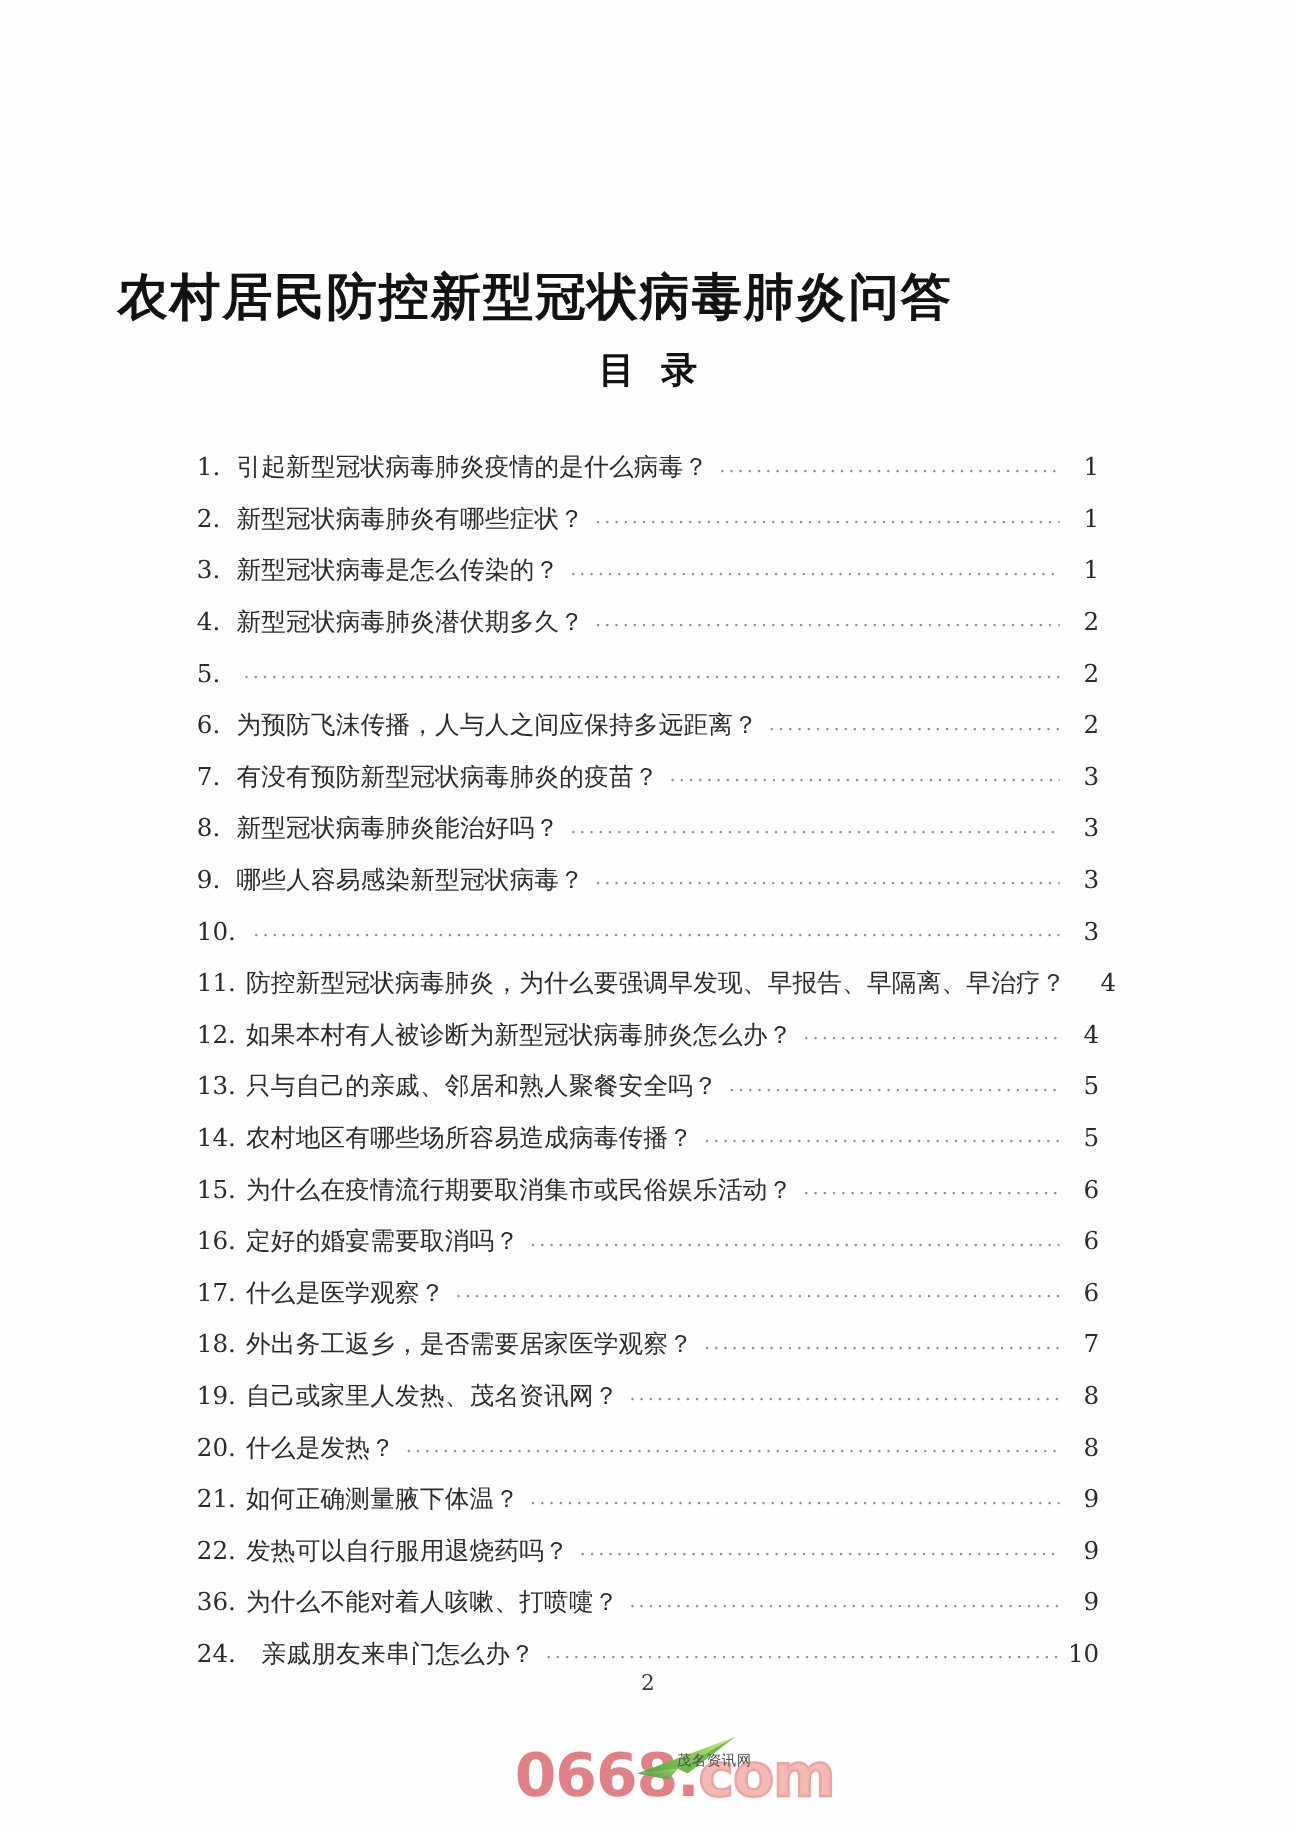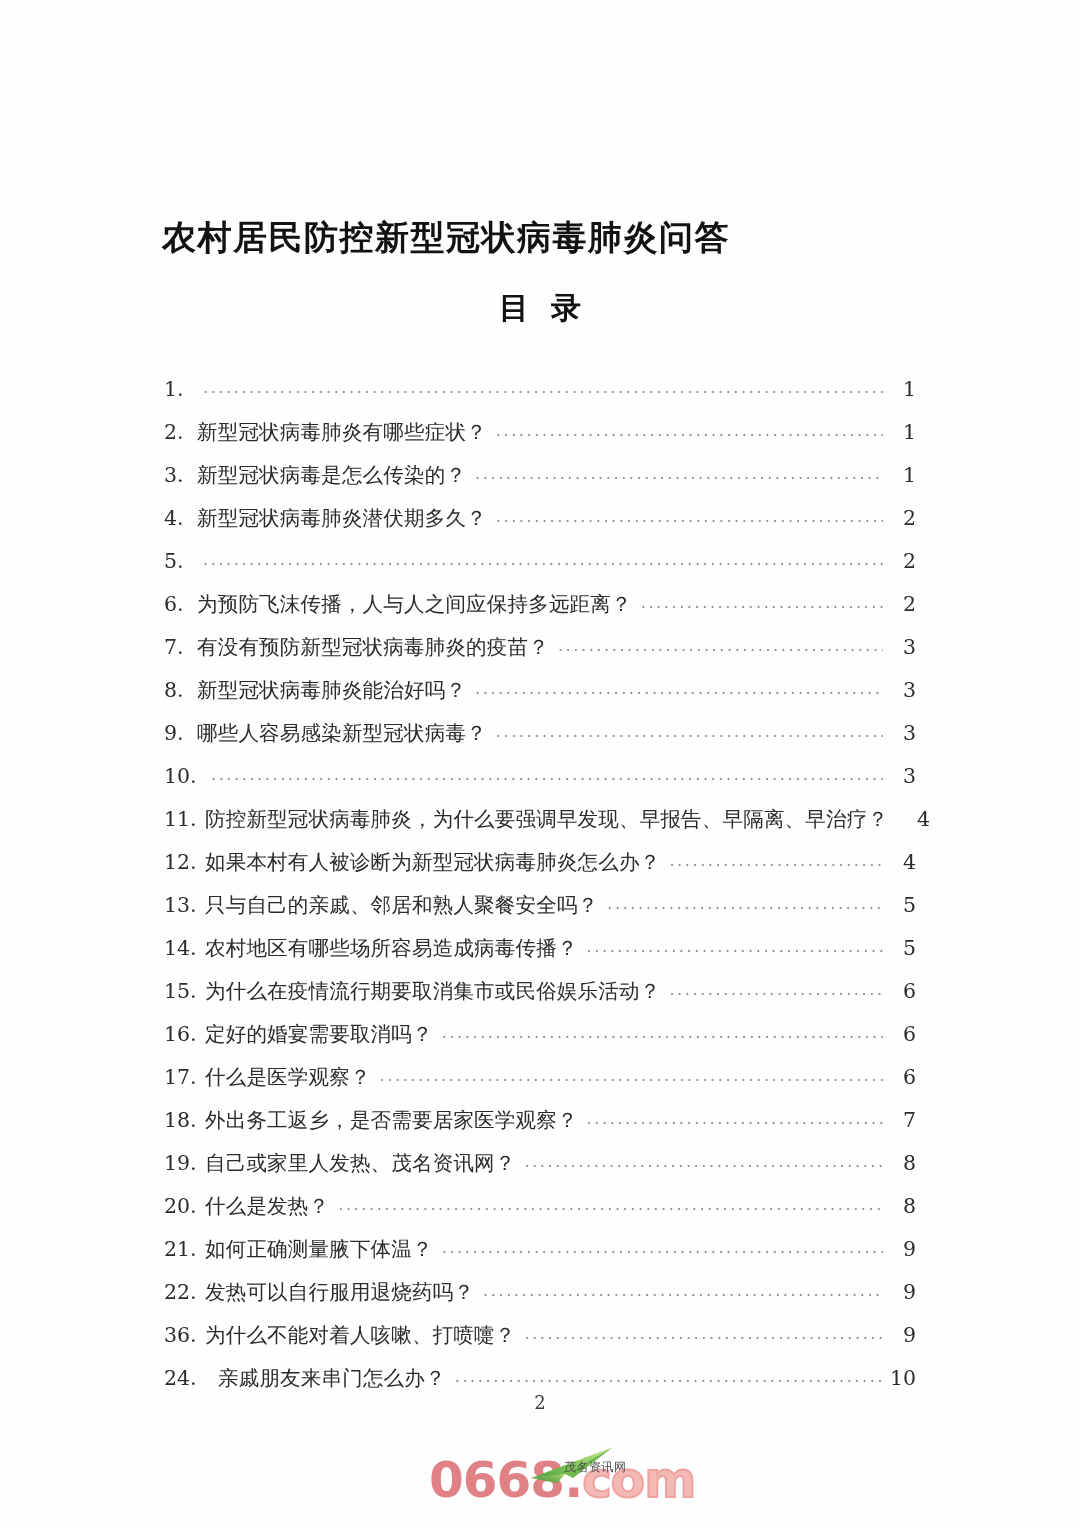--- a/index.html
+++ b/index.html
@@ -22,21 +22,21 @@
     background: #fefefe;
   }
 
   
   .doc-title {
     position: absolute;
     top: 192px;
     left: 0;
     width: 892px;
     text-align: center;
-    font-size: 34px;
+    font-size: 42px;
     font-weight: bold;
     letter-spacing: 1.5px;
     color: #121212;
     font-family: "DejaVu Serif", "Liberation Serif", serif;
   }
 
   
   .toc-heading {
     position: absolute;
     top: 288px;
@@ -181,20 +181,21 @@
 
   <h1 class="doc-title">农村居民防控新型冠状病毒肺炎问答</h1>
 
   <div class="toc-heading">
     <span>目</span><span class="gap"></span><span>录</span>
   </div>
 
   <div class="toc" id="toc-list">
       <div class="toc-entry">
         <span class="toc-num">1.</span>
+        <span class="toc-label">引起新型冠状病毒肺炎疫情的是什么病毒？</span>
         <span class="toc-leader"></span>
         <span class="toc-page">1</span>
       </div>
       <div class="toc-entry">
         <span class="toc-num">2.</span>
         <span class="toc-label">新型冠状病毒肺炎有哪些症状？</span>
         <span class="toc-leader"></span>
         <span class="toc-page">1</span>
       </div>
       <div class="toc-entry">

